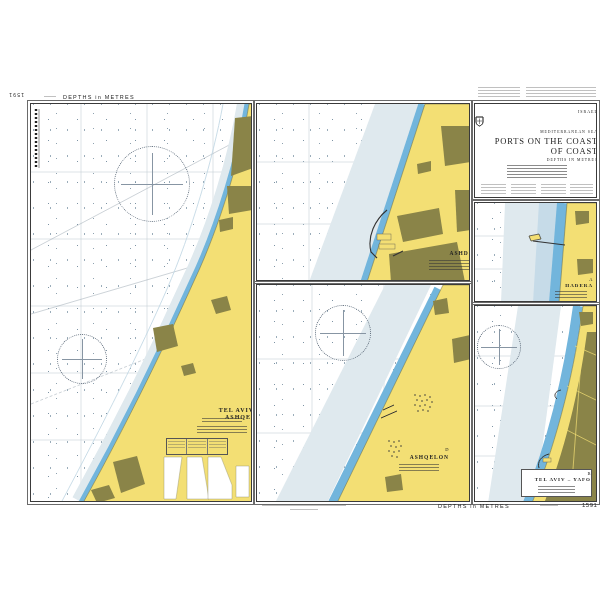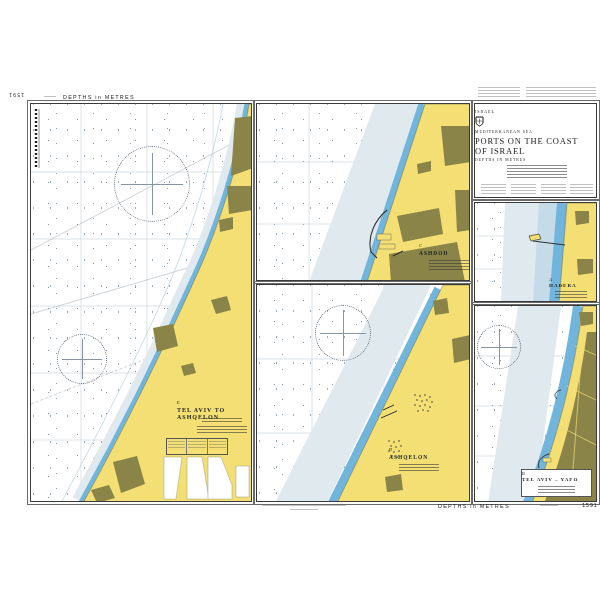--- a/index.html
+++ b/index.html
@@ -8,21 +8,21 @@
   .panel{position:absolute;border:1px solid #3a3a3a;outline:1px solid #6a6a6a;outline-offset:2px;
          background-color:#fff;overflow:hidden;box-sizing:border-box;}
   .panel.speckle{
      background-image:
        radial-gradient(circle,#7d93a4 0.55px,transparent 0.7px),
        radial-gradient(circle,#9badba 0.5px,transparent 0.65px),
        radial-gradient(circle,#8fa2b0 0.45px,transparent 0.6px);
      background-size:29px 21px,17px 26px,37px 15px;
      background-position:3px 5px,11px 13px,7px 2px;}
   .panel svg{position:absolute;left:0;top:0;}
-  .lbl{position:absolute;text-align:left;line-height:1.15;}
+  .lbl{position:absolute;text-align:right;line-height:1.15;}
   .serif{font-family:"Liberation Serif",serif;}
   .fp{position:absolute;background:repeating-linear-gradient(to bottom,rgba(55,55,55,.58) 0 1px,transparent 1px 3px);}
   .fp.light{background:repeating-linear-gradient(to bottom,rgba(90,90,90,.38) 0 1px,transparent 1px 3px);}
   .inset-letter{font-size:4.5px;letter-spacing:.5px;}
   .inset-title{font-size:5.5px;letter-spacing:1px;font-weight:bold;color:#222;}
   .rose{position:absolute;border-radius:50%;border:1px dotted #5f6d7c;}
   .rose::before{content:"";position:absolute;left:50%;top:8%;bottom:8%;width:0;border-left:0.5px solid #8795a3;}
   .rose::after{content:"";position:absolute;top:50%;left:8%;right:8%;height:0;border-top:0.5px solid #8795a3;}
   .mtext{position:absolute;font-size:5.5px;letter-spacing:1.2px;color:#2b2b2b;white-space:nowrap;}
   .legendbox{position:absolute;border:0.5px solid #555;display:flex;}
@@ -211,21 +211,21 @@
         <path d="M1,1 h7 v5 c0,3 -3.5,4 -3.5,4 c0,0 -3.5,-1 -3.5,-4 z" fill="none" stroke="#444" stroke-width="0.8"></path>
         <line x1="4.5" y1="2.5" x2="4.5" y2="8" stroke="#444" stroke-width="0.6"></line>
       </svg>
       <svg width="9" height="11" viewBox="0 0 9 11">
         <path d="M1,1 h7 v5 c0,3 -3.5,4 -3.5,4 c0,0 -3.5,-1 -3.5,-4 z" fill="none" stroke="#444" stroke-width="0.8"></path>
         <line x1="2" y1="5" x2="7" y2="5" stroke="#444" stroke-width="0.6"></line>
       </svg>
     </div>
     <div class="lbl serif" style="left:0;top:26px;width:123px;font-size:3.8px;letter-spacing:1px;">MEDITERRANEAN SEA</div>
     <div class="lbl serif" style="left:0;top:33px;width:123px;font-size:8.5px;letter-spacing:0.8px;">PORTS ON THE COAST</div>
-    <div class="lbl serif" style="left:0;top:43px;width:123px;font-size:8.5px;letter-spacing:0.8px;">OF ISRAEL</div>
+    <div class="lbl serif" style="left:0;top:43px;width:123px;font-size:8.5px;letter-spacing:0.8px;">OF COAST</div>
     <div class="lbl serif" style="left:0;top:54px;width:123px;font-size:3.8px;letter-spacing:1px;">DEPTHS IN METRES</div>
     <div class="fp" style="left:32px;top:61px;width:60px;height:15px;"></div>
     <div class="fp light" style="left:6px;top:80px;width:25px;height:12px;"></div>
     <div class="fp light" style="left:36px;top:80px;width:25px;height:12px;"></div>
     <div class="fp light" style="left:66px;top:80px;width:25px;height:12px;"></div>
     <div class="fp light" style="left:95px;top:80px;width:23px;height:12px;"></div>
   </div>
 
   <div class="panel speckle" style="left:474px;top:202px;width:123px;height:100px;">
     <svg width="123" height="100" viewBox="0 0 123 100">

